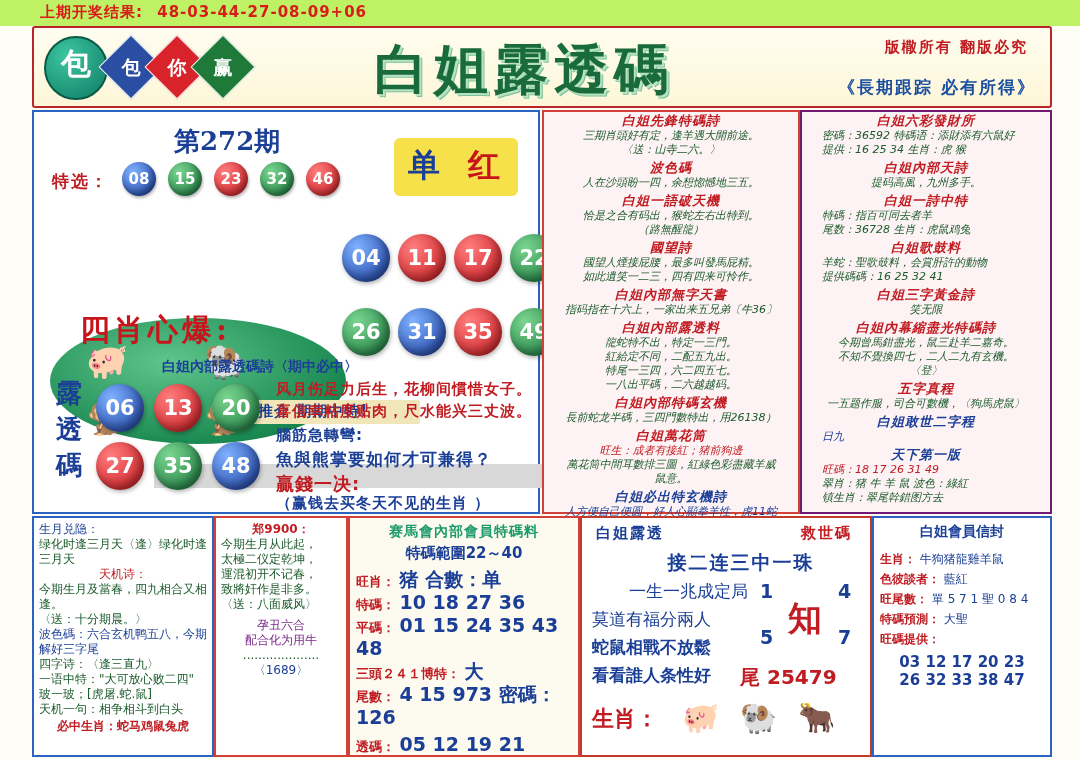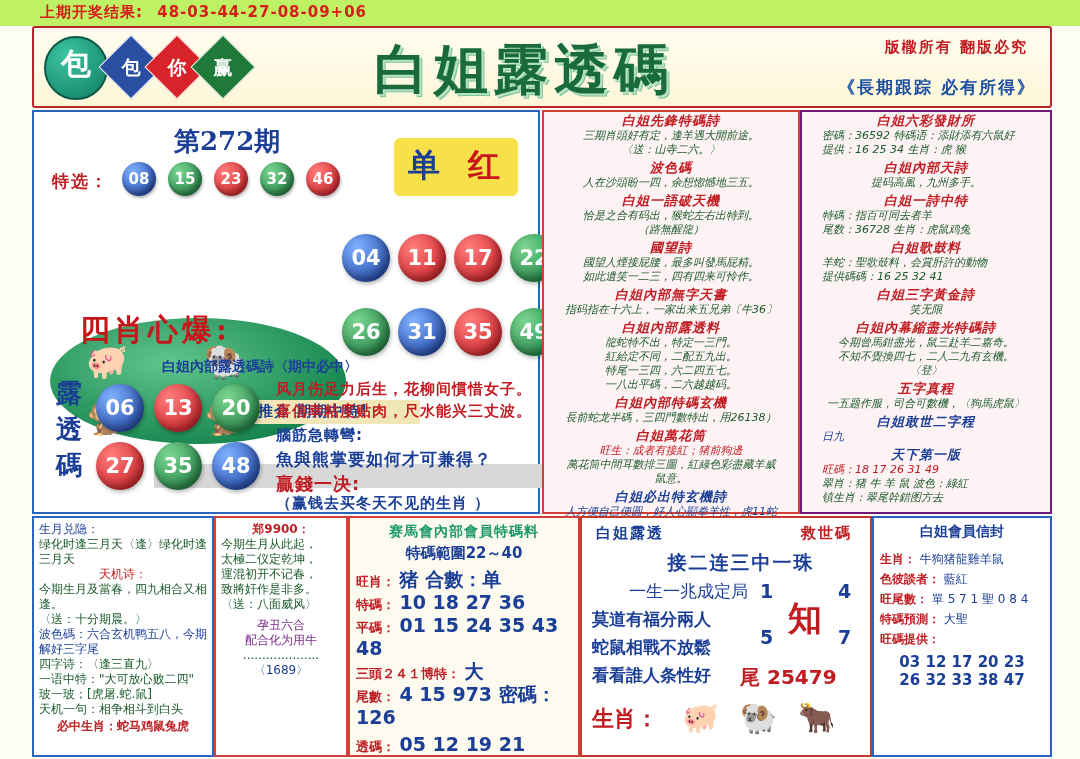--- a/index.html
+++ b/index.html
@@ -336,21 +336,21 @@
     <div style="position:absolute;right:18px;top:6px;" class="hdr2">救世碼</div>
     <div style="position:absolute;left:17px;top:32px;width:284px;text-align:center;font-size:19px;font-weight:bold;color:#1b3f96;letter-spacing:2px;">接二连三中一珠</div>
 
     <div style="position:absolute;left:178px;top:62px;" class="num-b">1</div>
     <div style="position:absolute;left:256px;top:62px;" class="num-b">4</div>
     <div style="position:absolute;left:178px;top:108px;" class="num-b">5</div>
     <div style="position:absolute;left:256px;top:108px;" class="num-b">7</div>
     <div class="zhi" style="left:206px;top:78px;">知</div>
 
     <div style="position:absolute;left:10px;top:62px;font-size:17px;color:#1b3f96;font-weight:normal;margin-left:37px;">一生一兆成定局</div>
-    <div style="position:absolute;left:10px;top:90px;font-size:17px;color:#1b3f96;font-weight:bold;">莫道有福分兩人</div>
+    <div style="position:absolute;left:10px;top:90px;font-size:17px;color:#1b3f96;font-weight:normal;">莫道有福分兩人</div>
     <div style="position:absolute;left:10px;top:118px;font-size:17px;color:#1b3f96;font-weight:bold;">蛇鼠相戰不放鬆</div>
     <div style="position:absolute;left:10px;top:146px;font-size:17px;color:#1b3f96;font-weight:bold;">看看誰人条性好</div>
     <div style="position:absolute;left:158px;top:146px;font-size:20px;color:#c01c22;font-weight:bold;">尾 25479</div>
 
     <div style="position:absolute;left:10px;top:186px;font-size:22px;color:#c01c22;font-weight:bold;">生肖：</div>
     <div style="position:absolute;left:100px;top:182px;font-size:30px;">🐖</div>
     <div style="position:absolute;left:158px;top:182px;font-size:30px;">🐏</div>
     <div style="position:absolute;left:216px;top:182px;font-size:30px;">🐂</div>
   </div>
 

